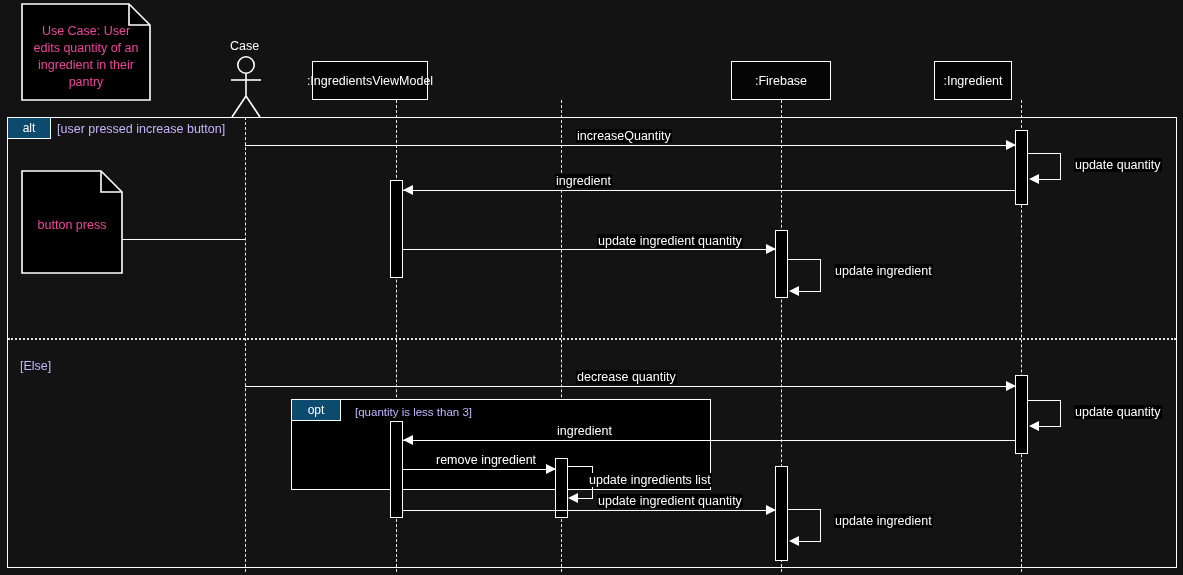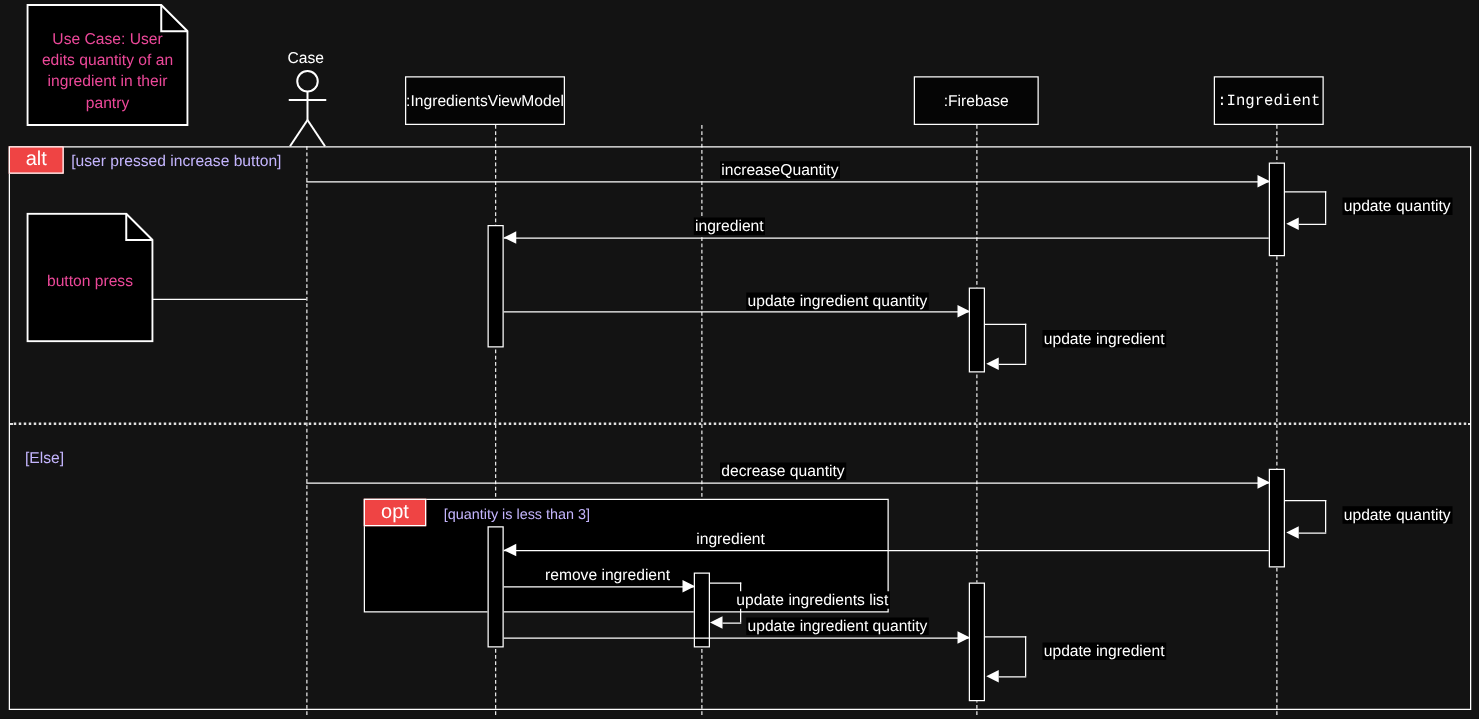--- a/index.html
+++ b/index.html
@@ -85,26 +85,26 @@
   }
   .frag-solid {
     position: absolute;
     border: 1.6px solid #ffffff;
     background: #000000;
     box-sizing: border-box;
   }
   .frag-tag {
     position: absolute;
     border: 1.6px solid #ffffff;
-    background: #ef4444;
+    background: #0c4a6e;
     box-sizing: border-box;
     display: flex;
     align-items: center;
     justify-content: center;
-    font-size: 16px;
+    font-size: 12px;
     color: #ffffff;
   }
   .divider {
     position: absolute;
     height: 0;
     border-top: 2px dotted #e0e0e0;
   }
   
   .note { position: absolute; }
   .note svg { display: block; }
@@ -151,33 +151,33 @@
       <circle cx="26" cy="9" r="8.2" fill="none" stroke="#ffffff" stroke-width="1.6"></circle>
       <line x1="26" y1="17.4" x2="26" y2="40" stroke="#ffffff" stroke-width="1.6"></line>
       <line x1="11" y1="24" x2="41" y2="24" stroke="#ffffff" stroke-width="1.6"></line>
       <line x1="26" y1="40" x2="12" y2="61" stroke="#ffffff" stroke-width="1.6"></line>
       <line x1="26" y1="40" x2="40" y2="61" stroke="#ffffff" stroke-width="1.6"></line>
     </svg>
   </div>
 
   <div class="lifeline" style="left:245px; top:117px; height:455px;"></div>
 
-  <div class="llbox" style="left:324px; top:61px; width:128px; height:39px;">
+  <div class="llbox" style="left:312px; top:61px; width:116px; height:39px;">
     <span>:IngredientsViewModel</span>
   </div>
   <div class="lifeline" style="left:396px; top:100px; height:472px;"></div>
 
   <div class="lifeline" style="left:561px; top:100px; height:472px;"></div>
 
   <div class="llbox" style="left:731px; top:61px; width:100px; height:39px;">
     <span>:Firebase</span>
   </div>
   <div class="lifeline" style="left:781px; top:100px; height:472px;"></div>
 
-  <div class="llbox" style="left:971px; top:61px; width:88px; height:39px;font-family:Liberation Mono, monospace;">
+  <div class="llbox" style="left:934px; top:61px; width:78px; height:39px;">
     <span>:Ingredient</span>
   </div>
   <div class="lifeline" style="left:1021px; top:100px; height:472px;"></div>
 
   <div class="frag" style="left:7px; top:117px; width:1170px; height:451px;"></div>
   <div class="frag-tag" style="left:7px; top:117px; width:44px; height:22px;">
     <span>alt</span>
   </div>
   <div class="lbl" style="left:57px; top:122px;">[user pressed increase button]</div>
 

